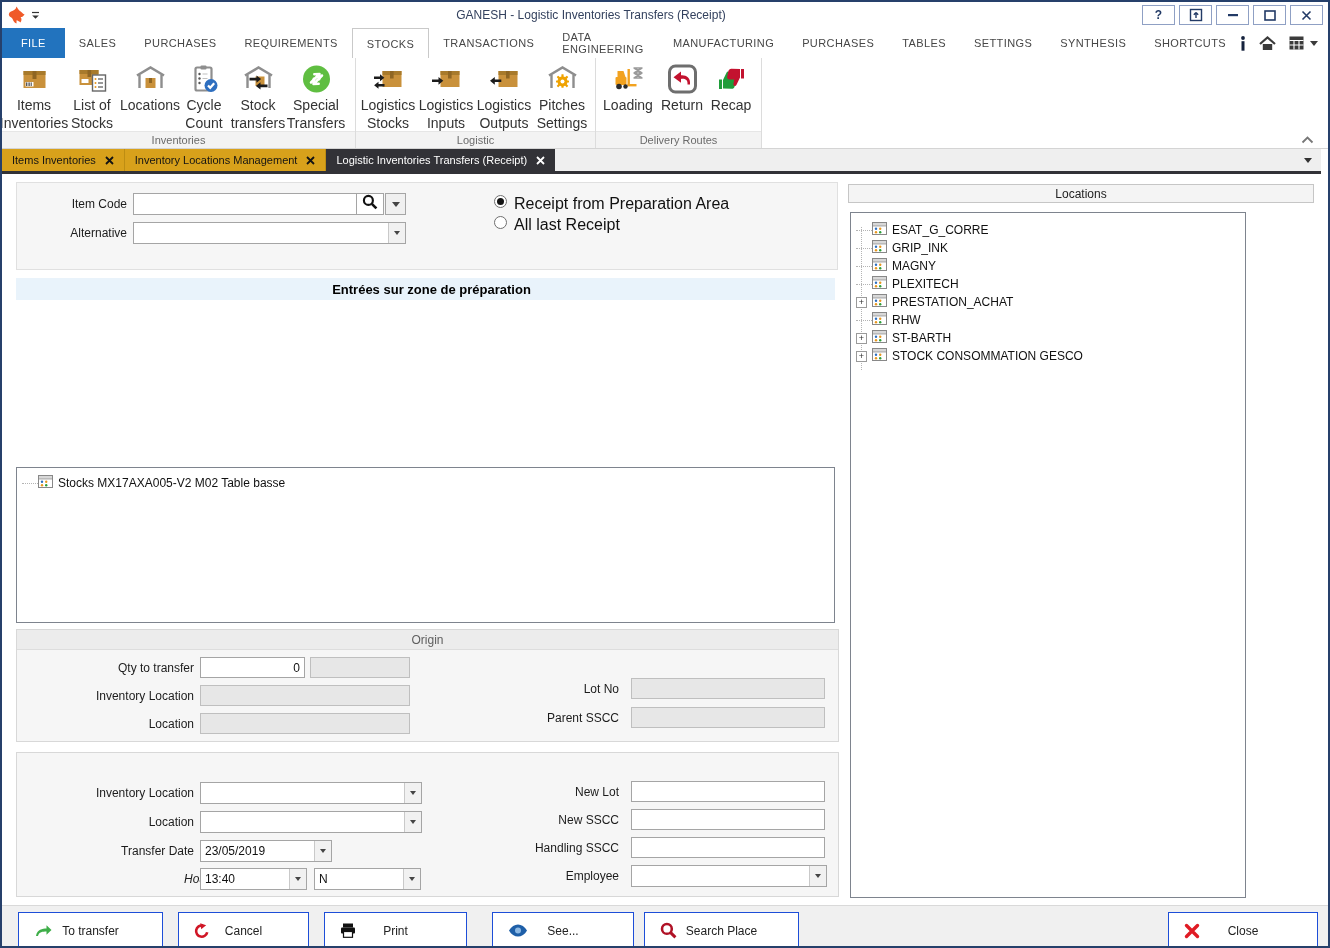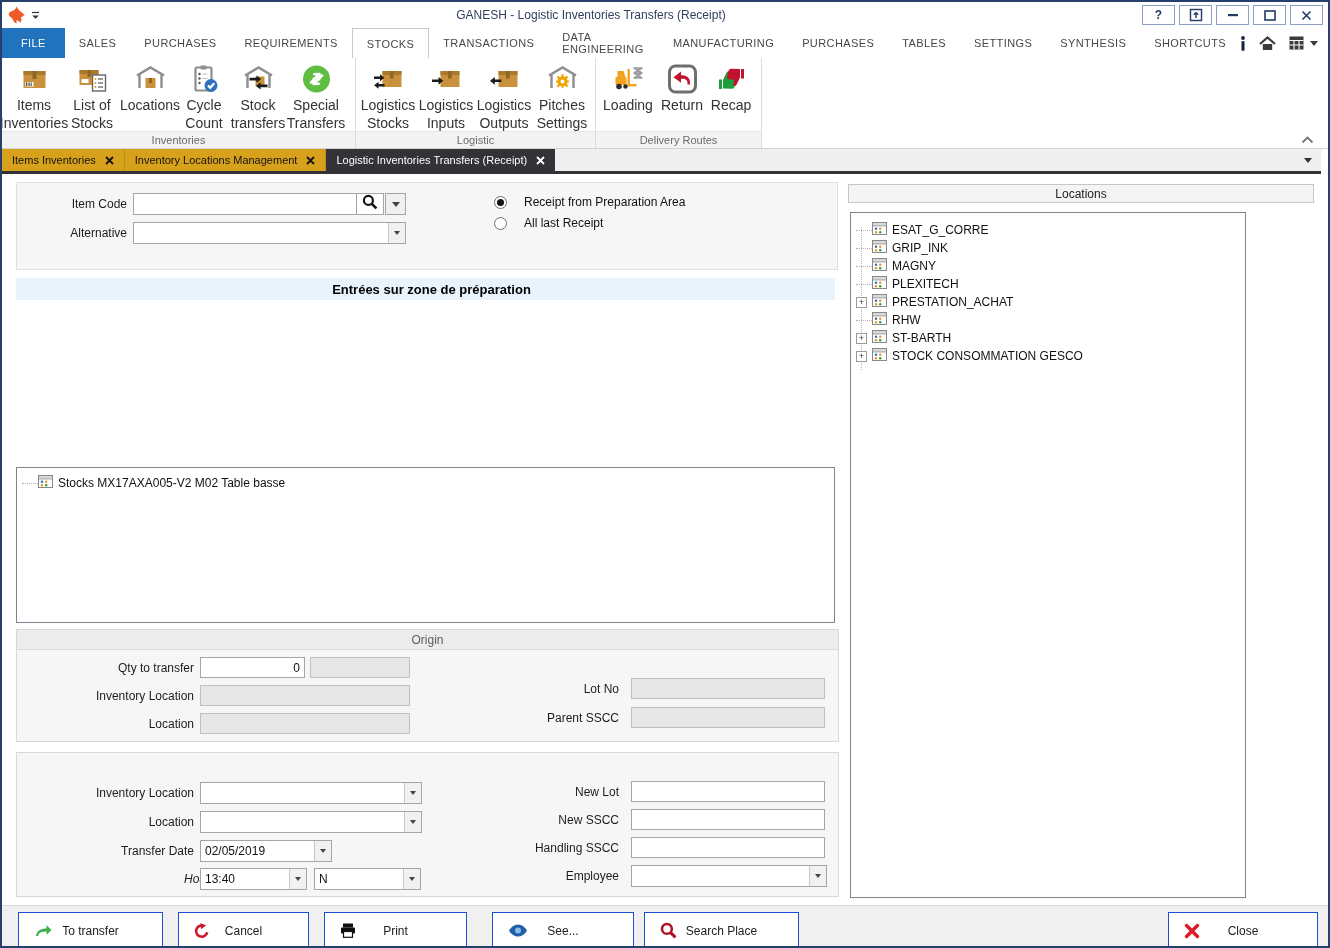--- a/index.html
+++ b/index.html
@@ -48,21 +48,21 @@
   .ptitle { height:20px; background:#ececec; border-bottom:1px solid #dddddd; display:flex; align-items:center; justify-content:center; font-size:12px; color:#5f5f5f; }
   .flabel { position:absolute; font-size:12px; color:#1c1c1c; text-align:right; white-space:nowrap; }
   .tinput { position:absolute; background:#fff; border:1px solid #a5a5a5; font-size:12px; display:flex; align-items:center; padding:0 4px; color:#111; }
   .tinput.num { justify-content:flex-end; }
   .dis { background:#e7e7e7; border:1px solid #bfbfbf; }
   .combo { position:absolute; background:#fff; border:1px solid #a5a5a5; font-size:12px; }
   .combo .cval { position:absolute; left:4px; top:0; bottom:0; right:18px; display:flex; align-items:center; color:#111; overflow:hidden; }
   .cbtn { position:absolute; right:0; top:0; bottom:0; width:17px; background:#f1f1f1; border-left:1px solid #c9c9c9; display:flex; align-items:center; justify-content:center; }
   .cbtn .caret { border-top-width:4px; border-left-width:3.5px; border-right-width:3.5px; }
   .sqbtn { position:absolute; background:#fff; border:1px solid #a5a5a5; display:flex; align-items:center; justify-content:center; }
-  .radio-row { position:absolute; display:flex; align-items:center; gap:17px; font-size:12px; color:#111; }
+  .radio-row { position:absolute; display:flex; gap:7px; font-size:16px; color:#111; }
   .radio { width:13px; height:13px; border:1px solid #6f6f6f; border-radius:50%; background:#fff; flex:0 0 auto; }
   .radio.sel::after { content:''; display:block; width:7px; height:7px; background:#141414; border-radius:50%; margin:2px; }
   .bluebar { position:absolute; background:#e9f3fb; display:flex; align-items:center; justify-content:center; font-size:13px; font-weight:bold; color:#000;padding-left:12px; }
   .treebox { position:absolute; background:#fff; border:1px solid #7e848e; }
   .trow { position:absolute; left:5px; height:18px; display:flex; align-items:center; font-size:12px; color:#111; white-space:nowrap; }
   .texp { width:11px; height:11px; border:1px solid #9a9a9a; background:#fff; font-size:9px; line-height:9px; text-align:center; color:#333; margin-right:5px; flex:0 0 auto; position:relative; }
   .texp::before { content:'+'; position:absolute; left:0; right:0; top:0.5px; }
   .tconn { width:16px; border-bottom:1px dotted #b4b4b4; margin-right:0; flex:0 0 auto; }
   .gico { margin-right:5px; flex:0 0 auto; }
   .tspine { position:absolute; border-left:1px dotted #b4b4b4; }
@@ -466,21 +466,21 @@
       </div>
       <span class="flabel" style="left:0;top:62px;width:177px;">Location</span>
       <div class="combo" style="left:183px;top:58px;width:222px;height:22px;">
         <span class="cval"></span>
         <span class="cbtn">
             <span class="caret"></span>
           </span>
       </div>
       <span class="flabel" style="left:0;top:91px;width:177px;">Transfer Date</span>
       <div class="combo" style="left:183px;top:87px;width:132px;height:22px;">
-        <span class="cval">02/05/2019</span>
+        <span class="cval">23/05/2019</span>
         <span class="cbtn">
             <span class="caret"></span>
           </span>
       </div>
       <span class="flabel" style="left:16px;top:119px;width:177px;font-style:italic;">Hour</span>
       <div class="combo" style="left:183px;top:115px;width:107px;height:22px;">
         <span class="cval">13:40</span>
         <span class="cbtn">
             <span class="caret"></span>
           </span>

